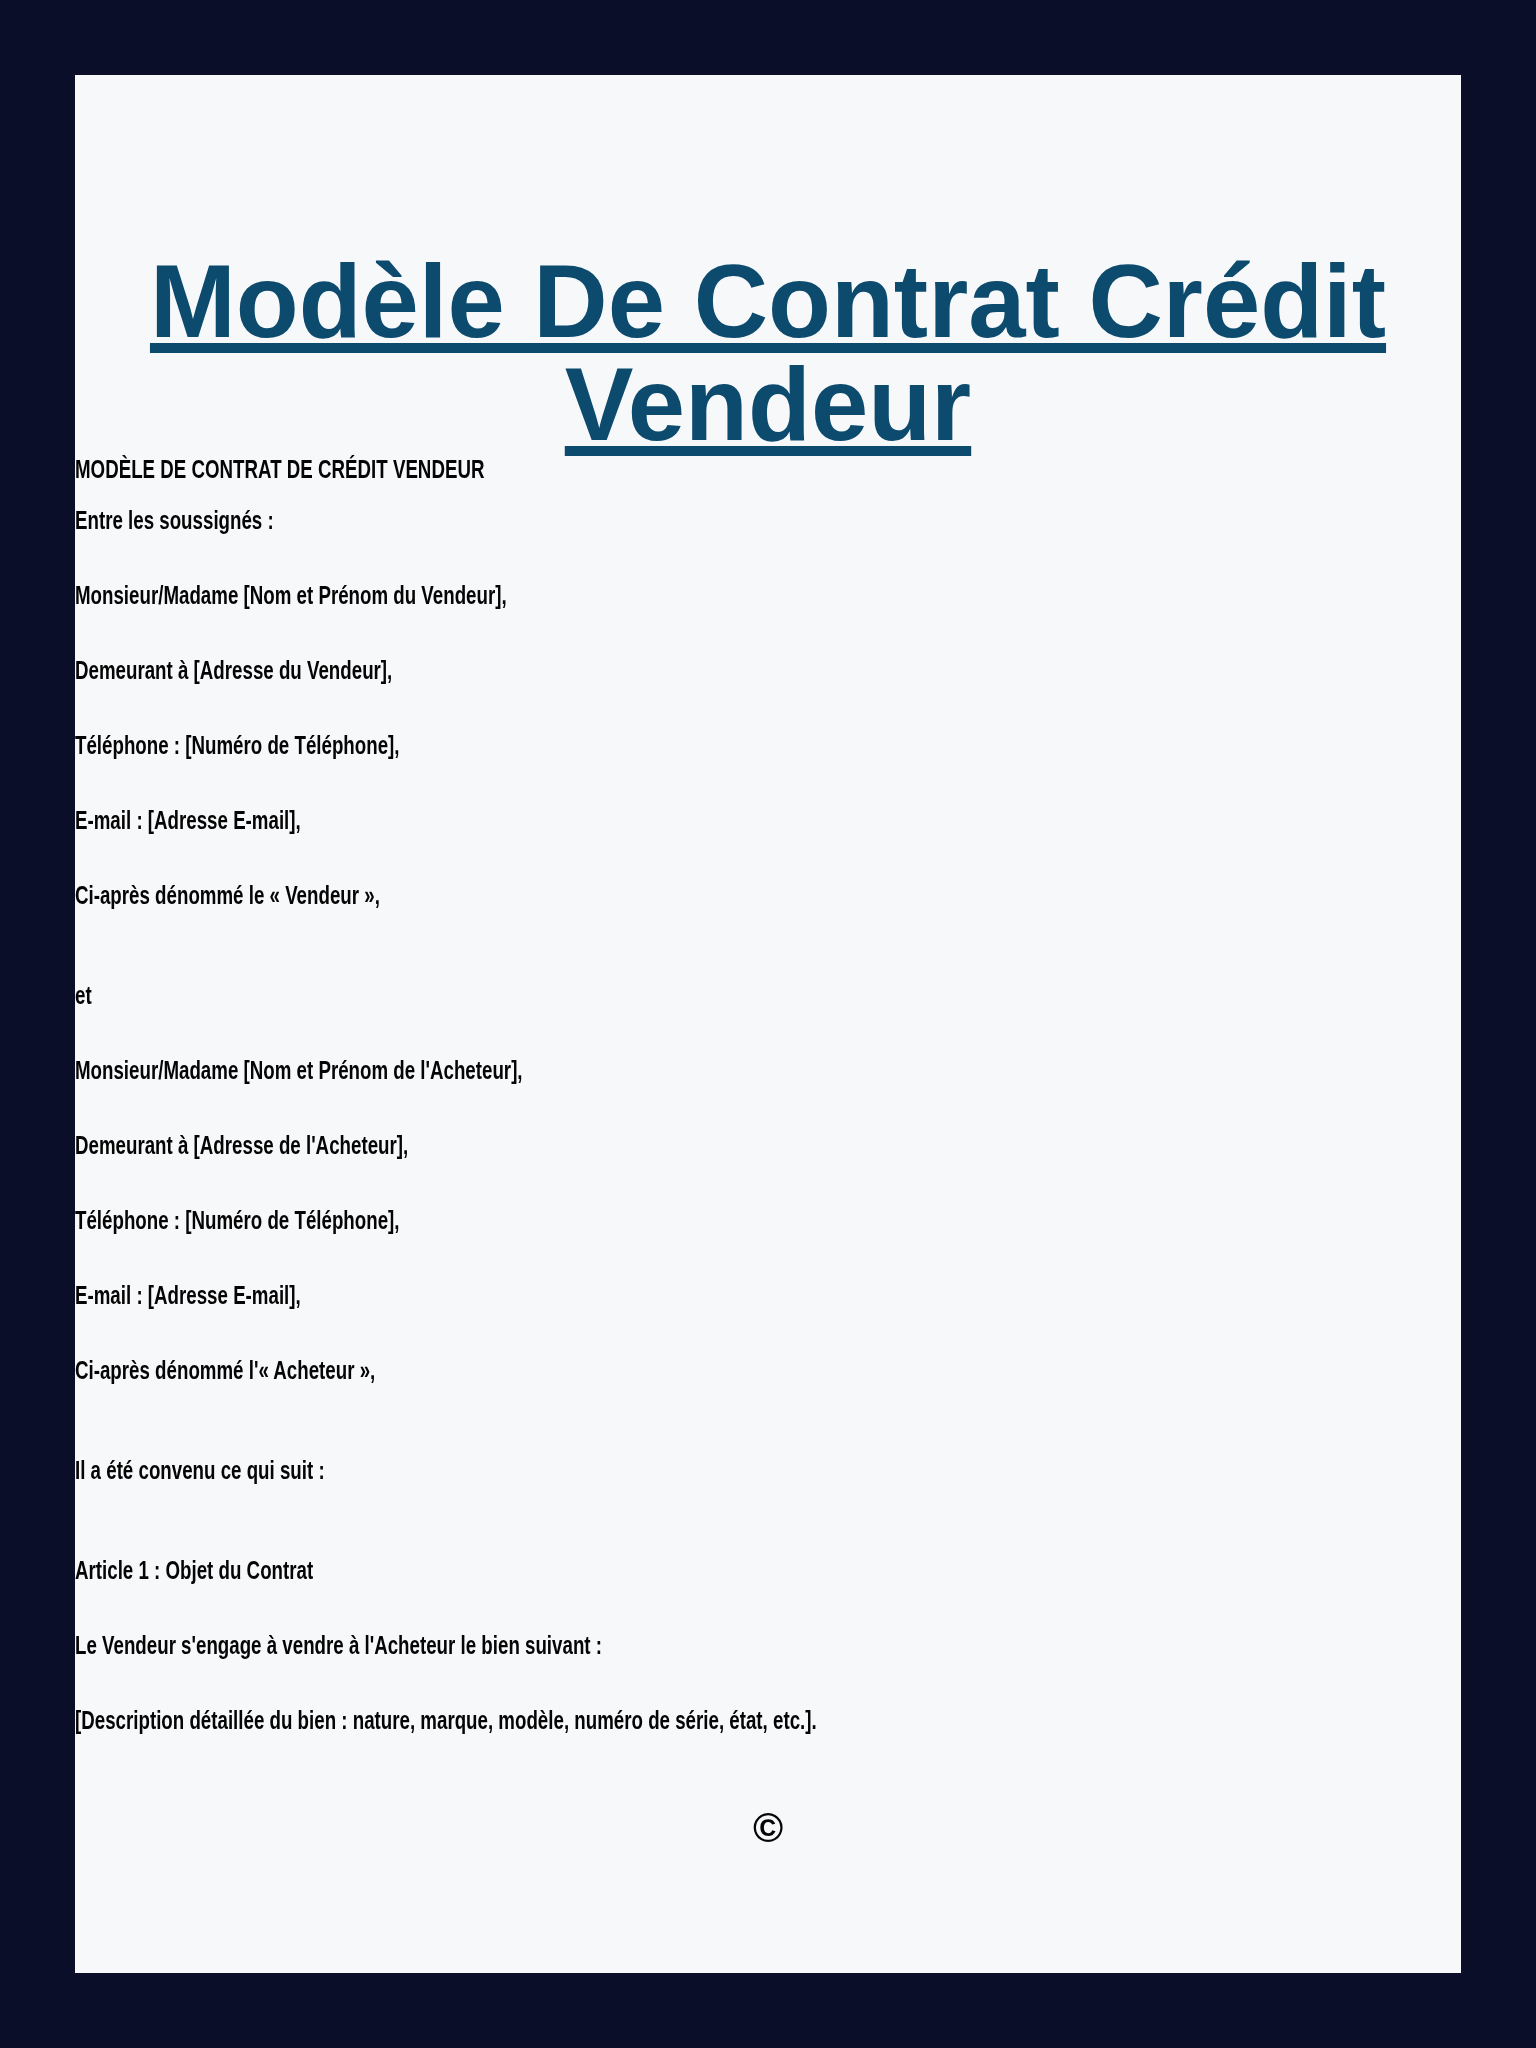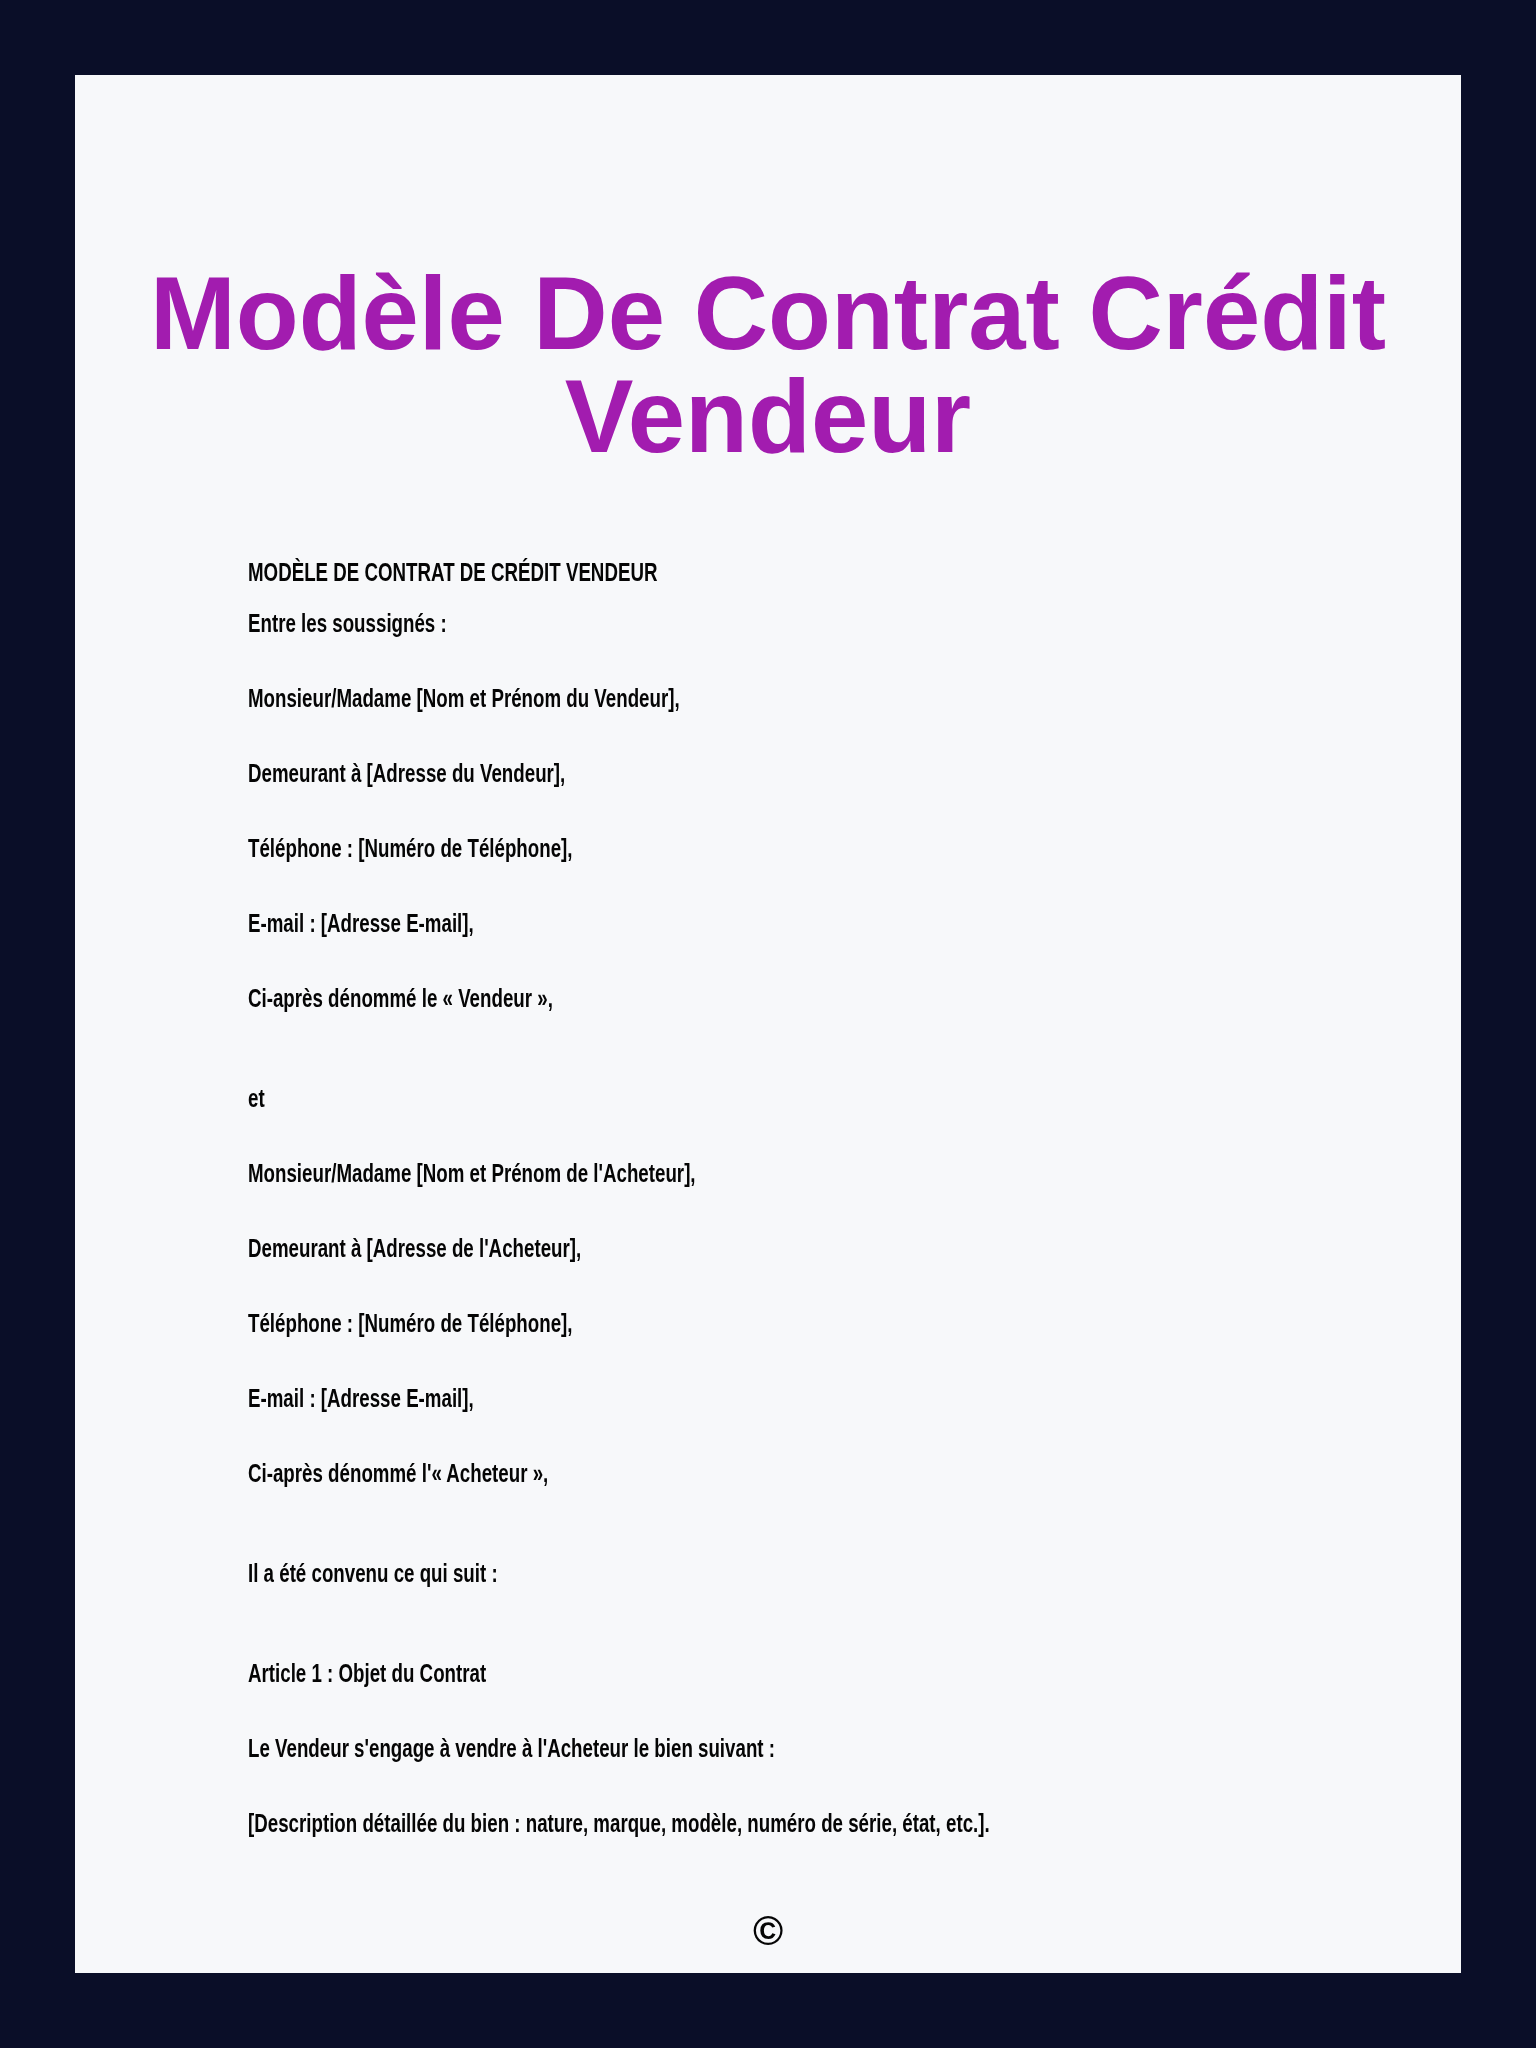--- a/index.html
+++ b/index.html
@@ -23,32 +23,31 @@
     left: 75px;
     top: 75px;
     width: 1386px;
     height: 1898px;
     background: #f7f8fa;
     box-sizing: border-box;
     padding-top: 175px;
     overflow: hidden;
   }
   .doc-title {
-    margin: 12px auto;
+    margin: 0 auto;
     width: 1300px;
     font-size: 103px;
     line-height: 103px;
     font-weight: bold;
-    color: #a21caf;
+    color: #0c4a6e;
     text-align: center;
     letter-spacing: 0;
+    text-decoration: underline;
   }
   .doc-body {
-    margin-top: 91px;
-    padding-left: 173px;
     padding-right: 40px;
   }
   .doc-body p {
     margin: 0;
     font-size: 26px;
     line-height: 26px;
     font-weight: bold;
     color: #050505;
     white-space: nowrap;
     transform: scaleX(0.72);

